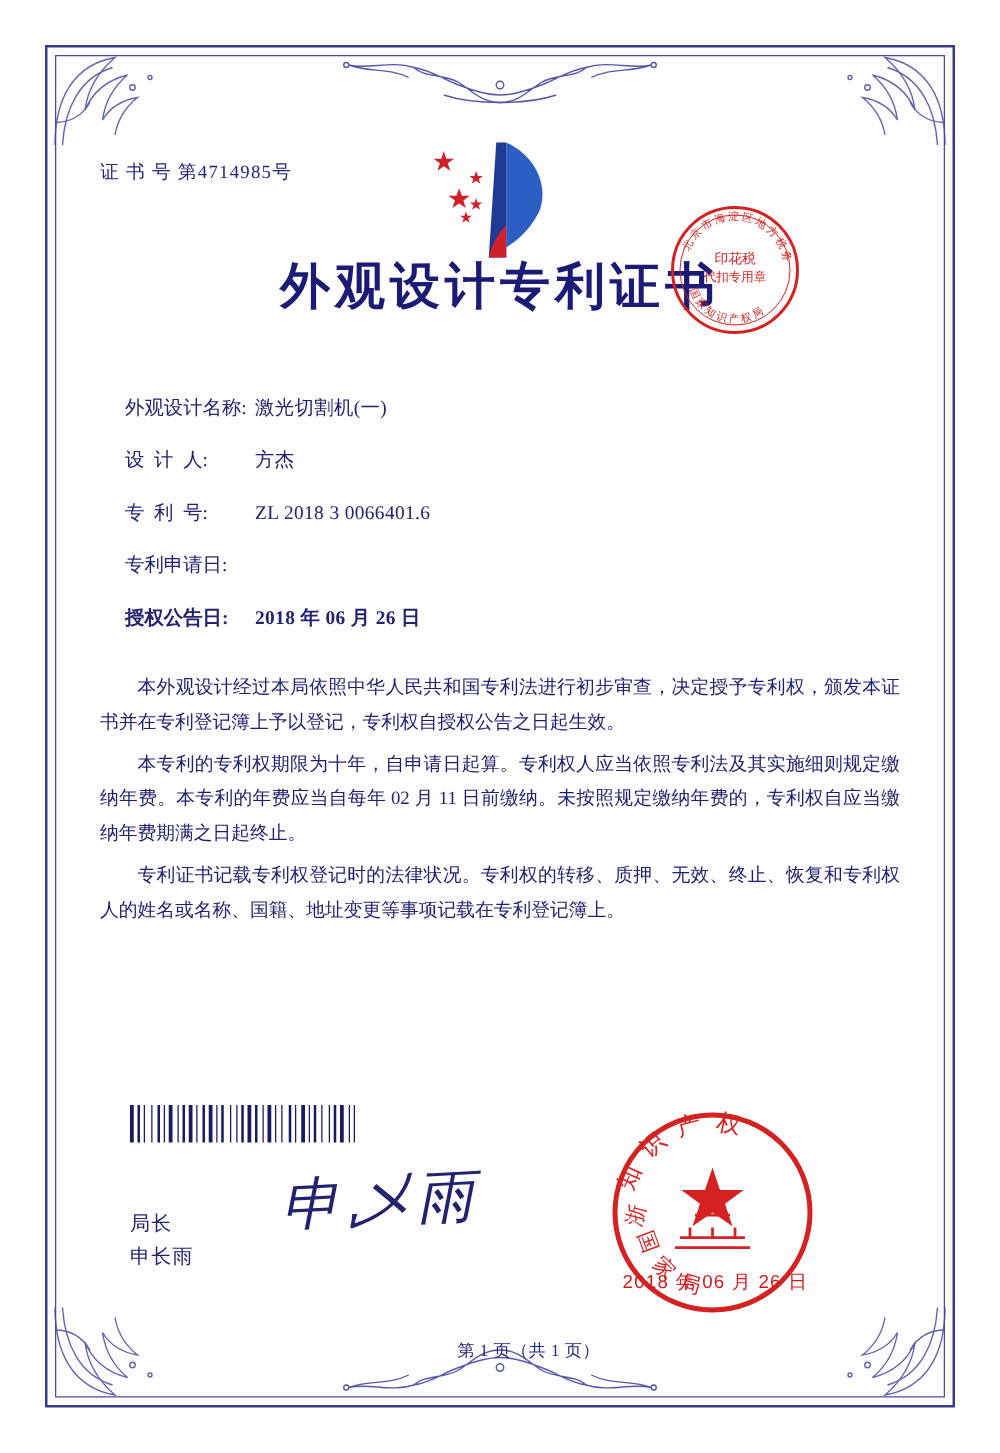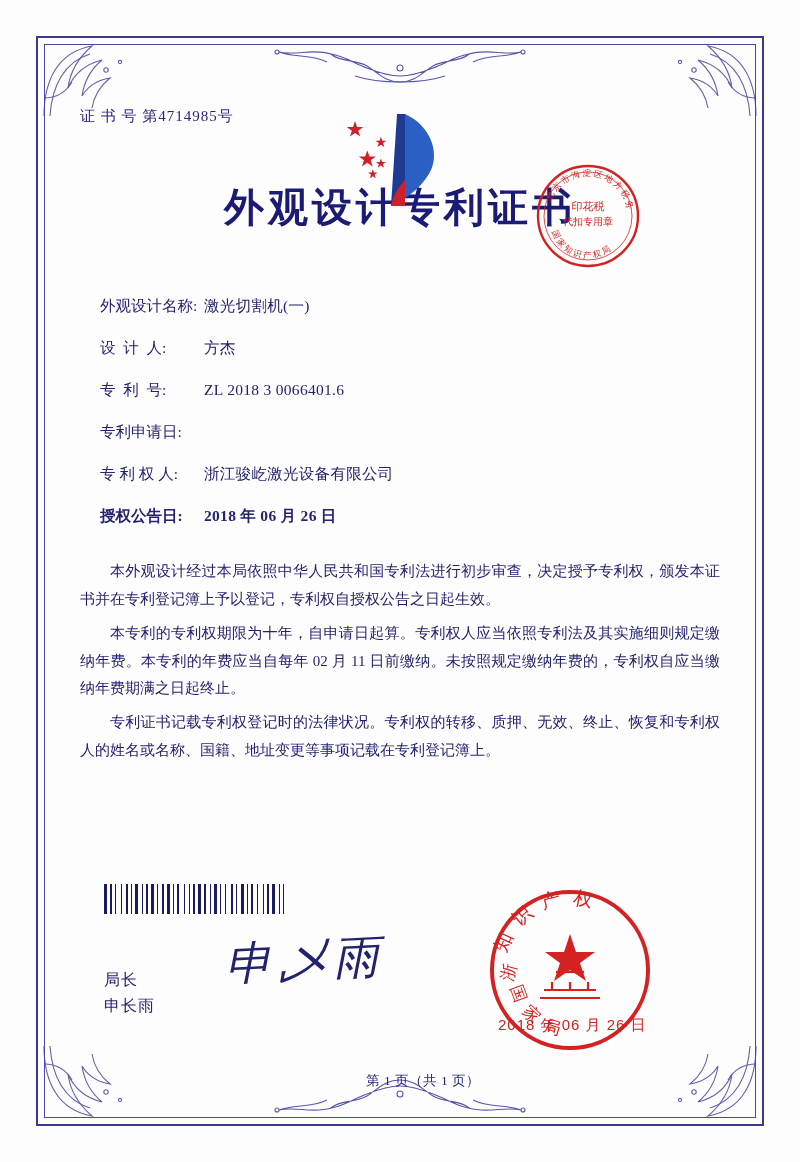--- a/index.html
+++ b/index.html
@@ -76,21 +76,21 @@
     position: absolute;
     left: 80px;
     top: 90px;
     width: 640px;
   }
 
   .cert-no {
     font-size: 15px;
     letter-spacing: 1px;
     color: #26267a;
-    margin-top: 17px;
+    margin-top: 38px;
   }
 
   
   .logo-wrap {
     position: absolute;
     left: 50%;
     transform: translateX(-50%);
     top: 18px;
     width: 130px;
     height: 110px;
@@ -337,24 +337,20 @@
 
       <div class="field-row">
         <div class="field-label">专  利  号:</div>
         <div class="field-value">ZL 2018 3 0066401.6</div>
       </div>
 
       <div class="field-row">
         <div class="field-label">专利申请日:</div>
       </div>
 
-      <div class="field-row">
-        <div class="field-label">专 利 权 人:</div>
-        <div class="field-value">浙江骏屹激光设备有限公司</div>
-      </div>
 
 
       <div class="field-row row-two">
         <div class="col-a">
           <div class="field-label">授权公告日:</div>
           <div class="field-value">2018 年 06 月 26 日</div>
         </div>
       </div>
 
     </div>

